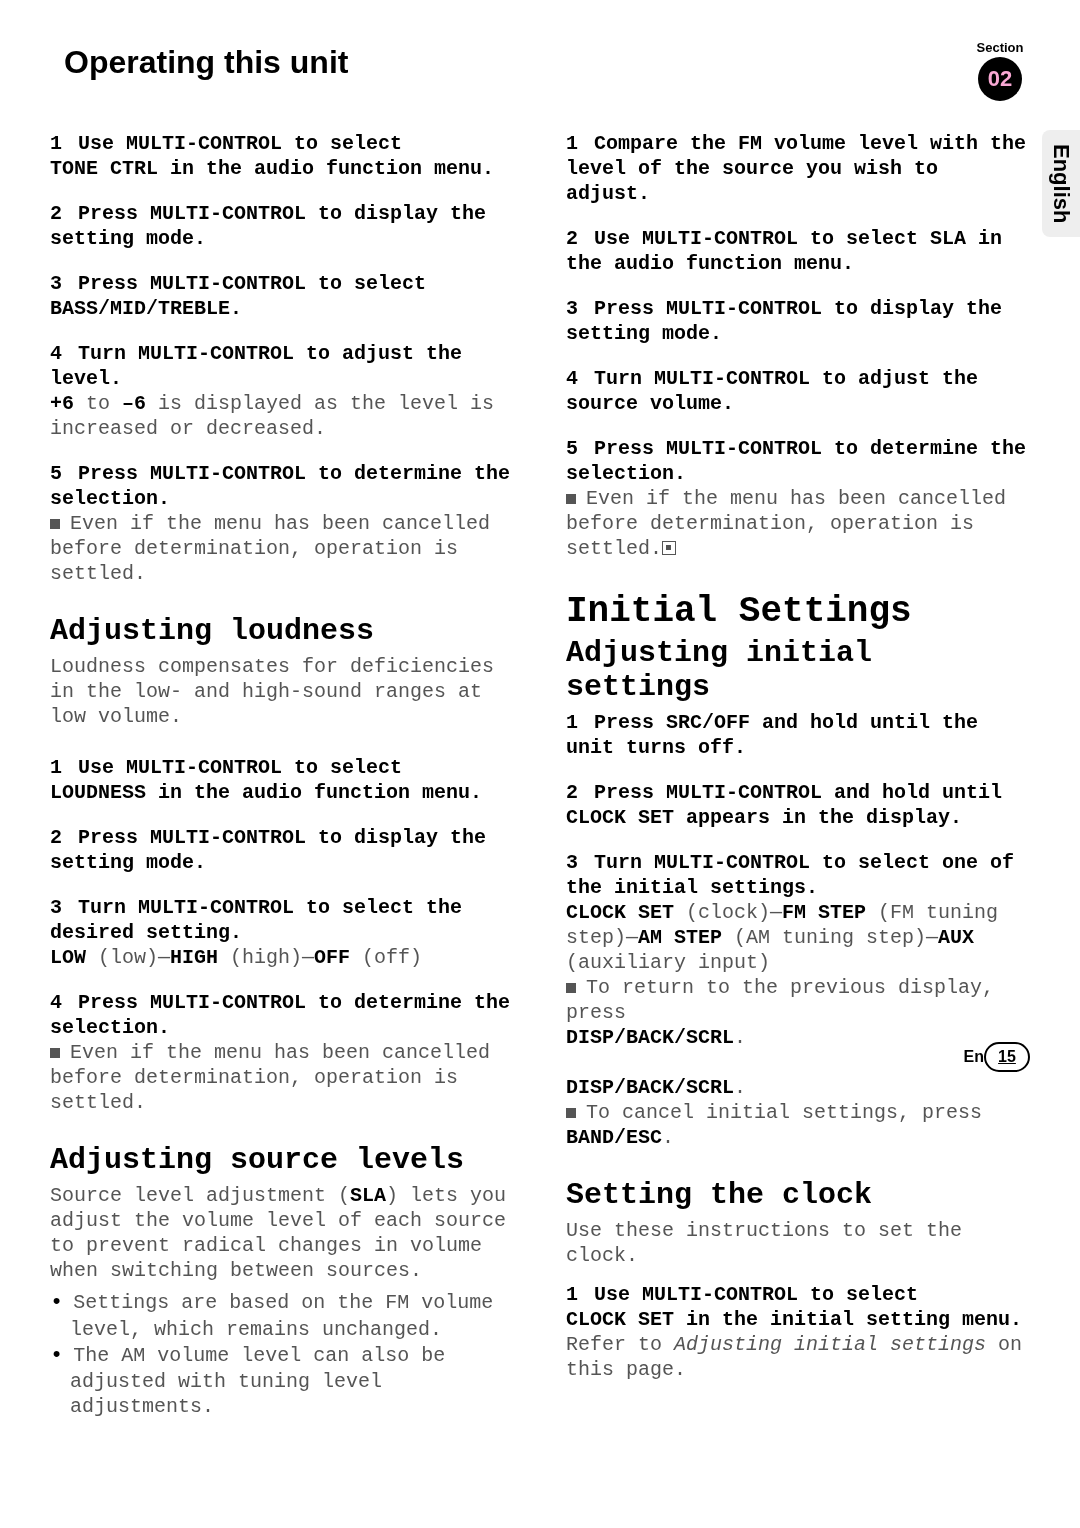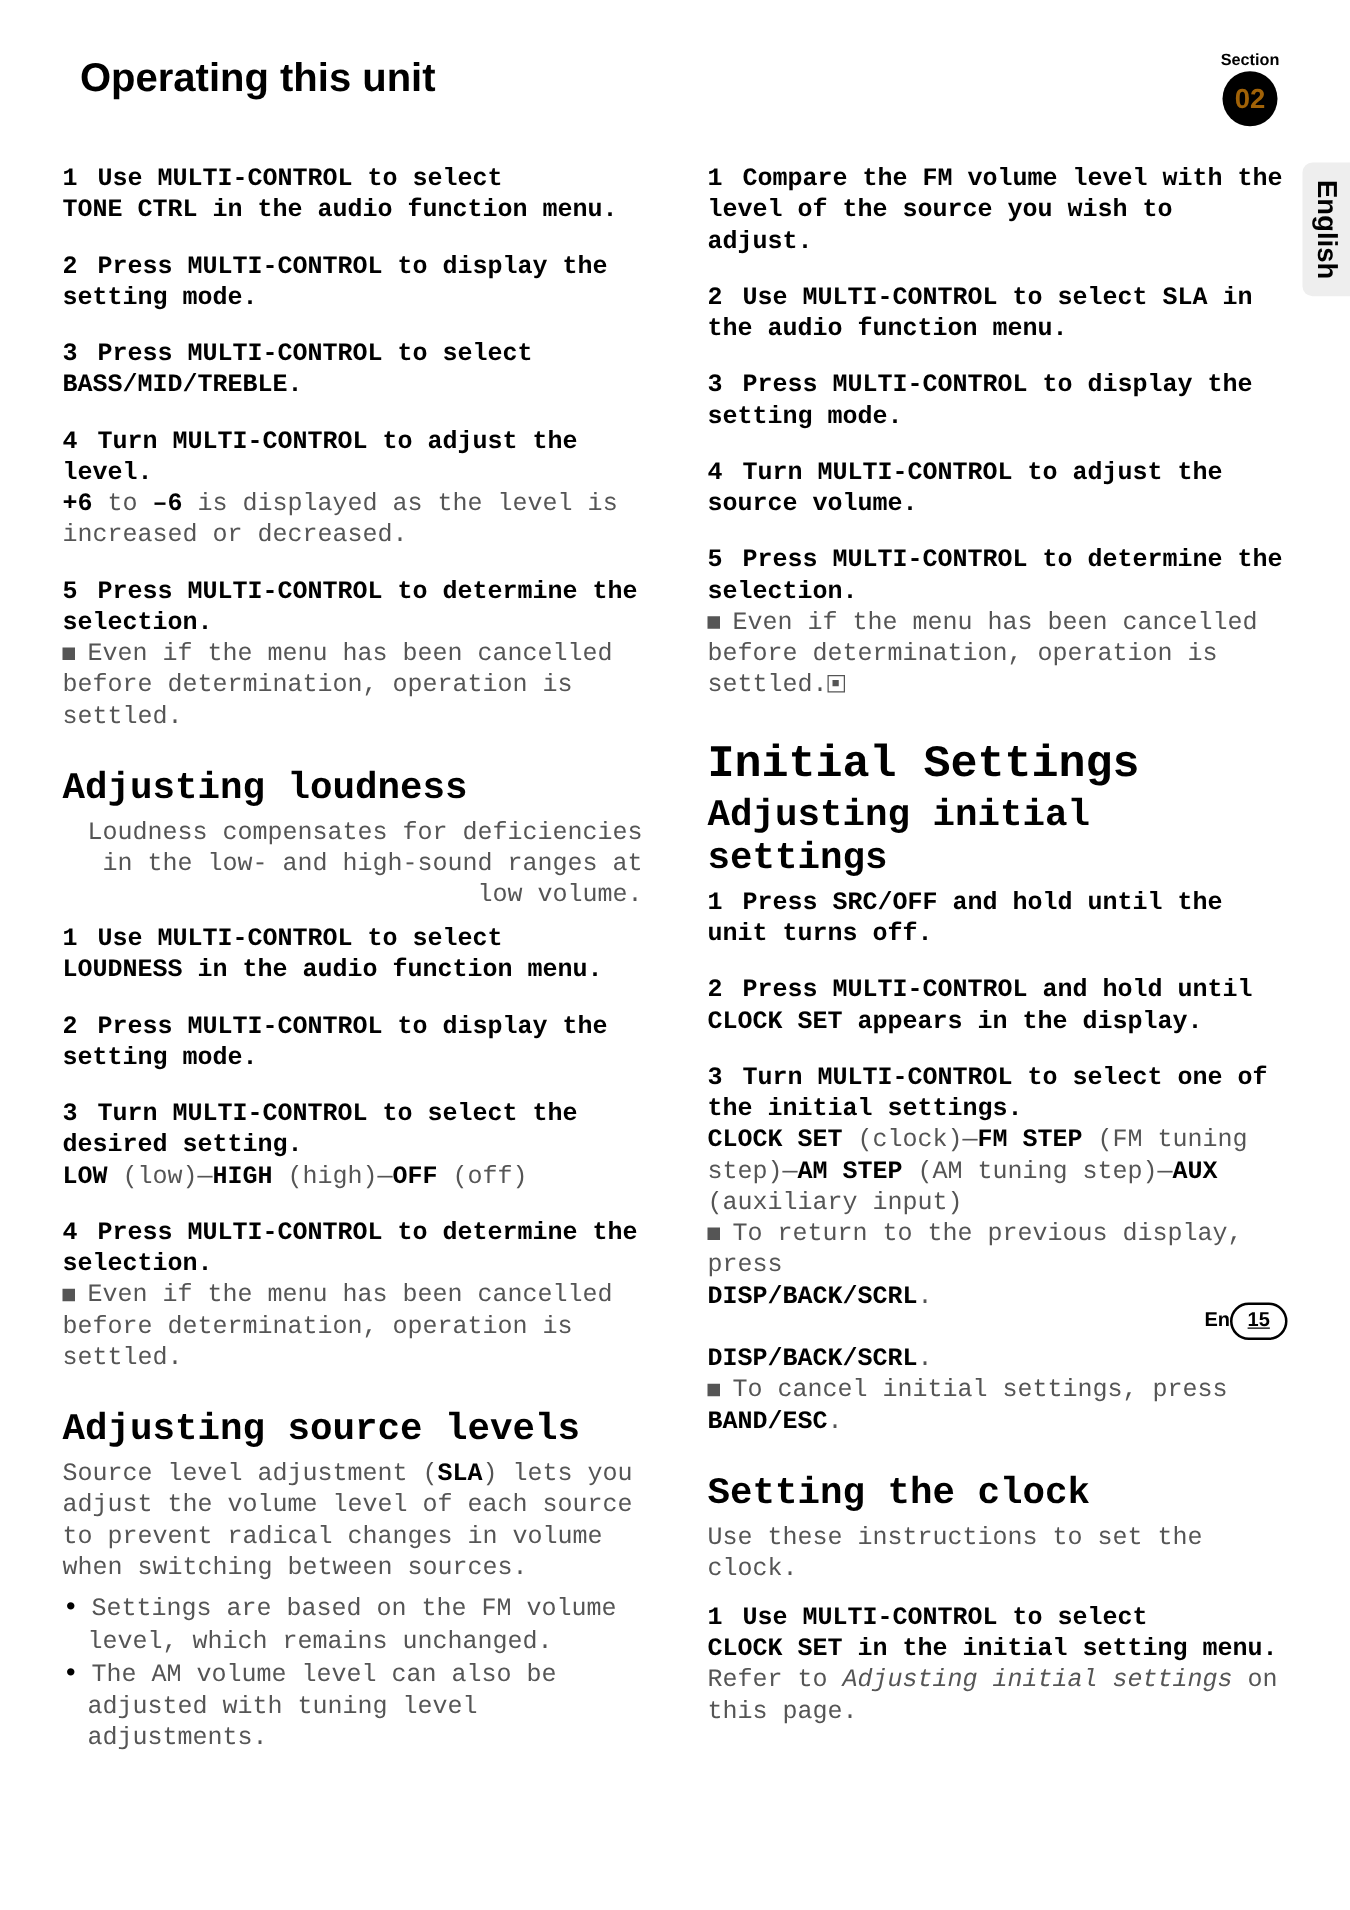--- a/index.html
+++ b/index.html
@@ -5,21 +5,21 @@
   * { box-sizing: border-box; margin: 0; padding: 0; }
   html, body { width: 1080px; height: 1528px; background: #fff; font-family: Arial, Helvetica, sans-serif; color: #000; }
   .page { position: relative; width: 1080px; height: 1096px; padding: 40px 50px 30px 50px; }
   .header-row { display: flex; justify-content: space-between; align-items: flex-start; margin-bottom: 10px; }
   .title-wrap { display: flex; align-items: center; flex: 1; position: relative; }
   .title-box { font-size: 32px; font-weight: 900; padding: 4px 0 4px 14px; }
   .title-line { position:absolute; left:0; right:0; top:0; height:48px; border:2px solid #000; border-radius:24px; border-right:none; z-index:-1;}
   .title-line::after { content:""; position:absolute; top:0; right:-400px; width:400px; border-top:2px solid #000;}
   .section-badge-wrap { text-align: center; width: 60px; }
   .section-label { font-size: 13px; font-weight: 700; }
-  .section-circle { width: 44px; height: 44px; background: #000; color: #a16207; border-radius: 50%; display: flex; align-items: center; justify-content: center; font-size: 22px; font-weight: 900; margin: 2px auto 0; }
+  .section-circle { width: 44px; height: 44px; background: #000; color: #f9a8d4; border-radius: 50%; display: flex; align-items: center; justify-content: center; font-size: 22px; font-weight: 900; margin: 2px auto 0; }
   .sidetab { position: absolute; right: 0; top: 130px; writing-mode: vertical-rl; font-weight: 900; font-size: 22px; background: #eee; padding: 14px 6px; border-radius: 8px 0 0 8px; }
   .columns { display: flex; gap: 52px; margin-top: 30px; font-family: Liberation Mono, monospace; }
   .col { width: 465px; }
   .step { font-size: 20px; margin-bottom: 20px; line-height: 1.25; }
   .step .num { font-weight: 900; display:inline-block; width:28px; }
   .step .bold { font-weight: 900; }
   .body { color: #555; font-size: 20px; line-height: 1.25; }
   .note { color: #555; font-size: 20px; line-height: 1.25; }
   .bullet-sq { display:inline-block; width:10px; height:10px; background:#555; margin-right:10px; vertical-align: middle; }
   .bullet-dot::before { content:"•"; color:#000; margin-right:10px; font-size:22px; }
@@ -72,21 +72,21 @@
         <span class="num bold">4</span><span class="bold">Turn MULTI-CONTROL to adjust the level.</span><br>
         <span class="body"><span class="inline-bold">+6</span><span> to </span><span class="inline-bold">–6</span><span> is displayed as the level is increased or decreased.</span></span>
       </div>
 
       <div class="step">
         <span class="num bold">5</span><span class="bold">Press MULTI-CONTROL to determine the selection.</span><br>
         <span class="note"><span class="bullet-sq"></span><span>Even if the menu has been cancelled before determination, operation is settled.</span></span>
       </div>
 
       <div class="h2">Adjusting loudness</div>
-      <div class="body" style="margin-bottom:10px;text-align:right;">Loudness compensates for deficiencies in the low- and high-sound ranges at low volume.</div>
+      <div class="body" style="margin-bottom:26px;">Loudness compensates for deficiencies in the low- and high-sound ranges at low volume.</div>
 
       <div class="step">
         <span class="num bold">1</span><span class="bold">Use MULTI-CONTROL to select</span><br>
         <span class="bold">LOUDNESS in the audio function menu.</span>
       </div>
 
       <div class="step">
         <span class="num bold">2</span><span class="bold">Press MULTI-CONTROL to display the setting mode.</span>
       </div>
 

